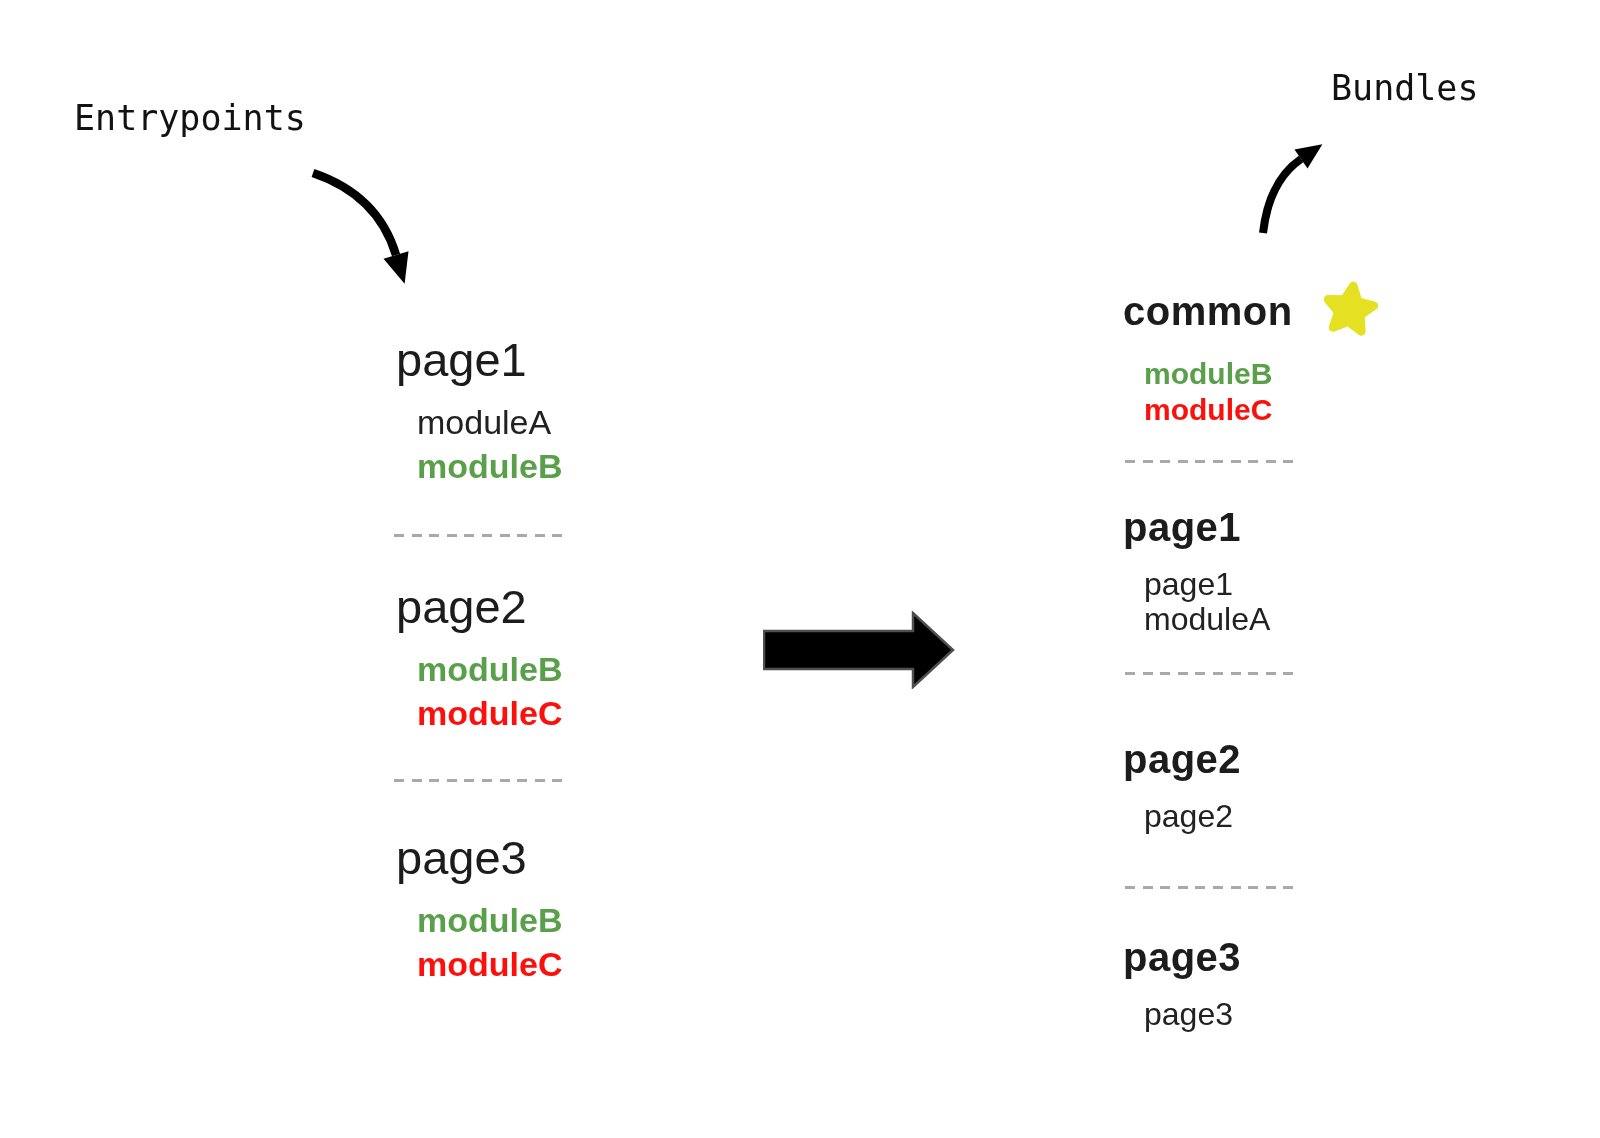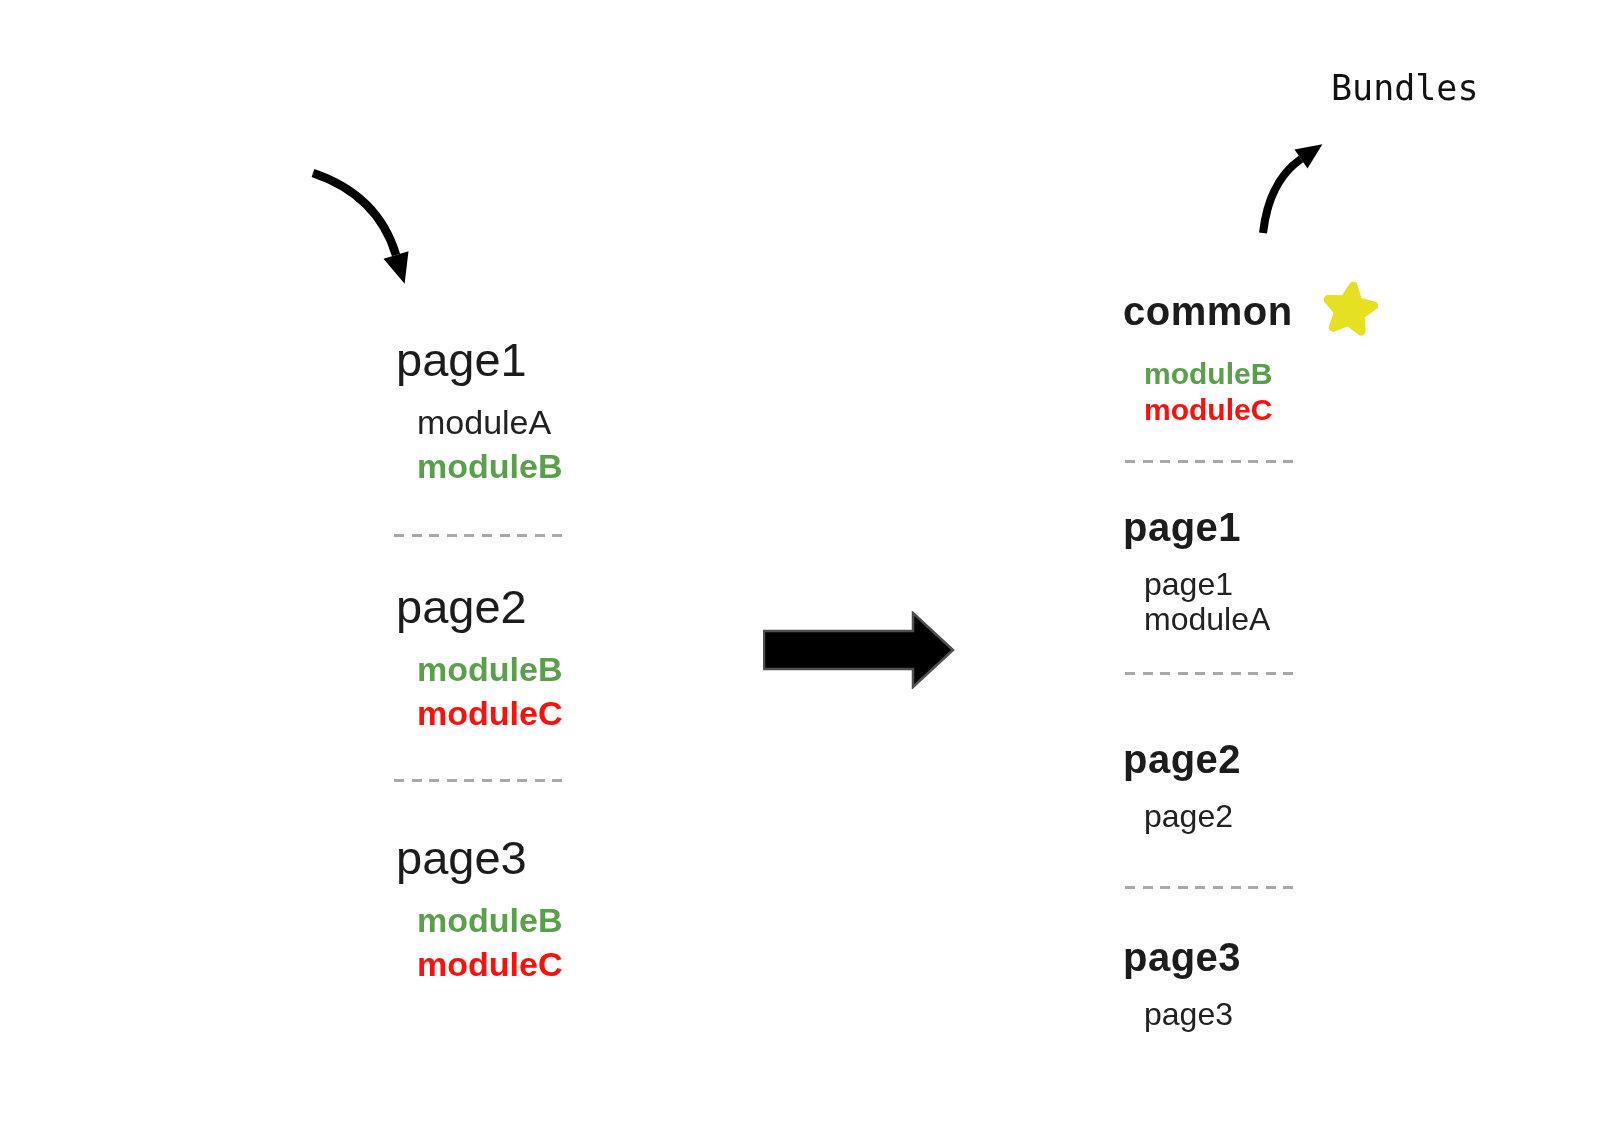--- a/index.html
+++ b/index.html
@@ -20,20 +20,21 @@
   .bmod.regular{font-weight:400;font-size:32px;line-height:35px;}
   .divider{position:absolute;width:176px;height:3px;
            background:repeating-linear-gradient(90deg,#a9a9a9 0 10px,transparent 10px 17.6px);}
   .star-svg{flex:0 0 auto;margin-top:-4px;}
 </style>
 </head>
 <body>
 
 <div class="canvas">
 
+  <div class="mono-label" style="left:74px;top:98px;">Entrypoints</div>
 
   <svg class="arrow-svg" style="left:300px;top:163px;" width="115" height="125" viewBox="0 0 115 125">
     <path d="M13,10 Q78,32 96,92" fill="none" stroke-width="8.5" style="stroke: rgb(0, 0, 0);"></path>
     <polygon points="104.6,120.7 83.5,95.7 108.5,88.3" style="fill: rgb(0, 0, 0);"></polygon>
   </svg>
 
   <div class="mono-label" style="left:1331px;top:68px;">Bundles</div>
 
   <svg class="arrow-svg" style="left:1253px;top:133px;" width="80" height="105" viewBox="0 0 80 105">
     <path d="M10,100 Q16,48 48,26" fill="none" stroke-width="8" style="stroke: rgb(0, 0, 0);"></path>

